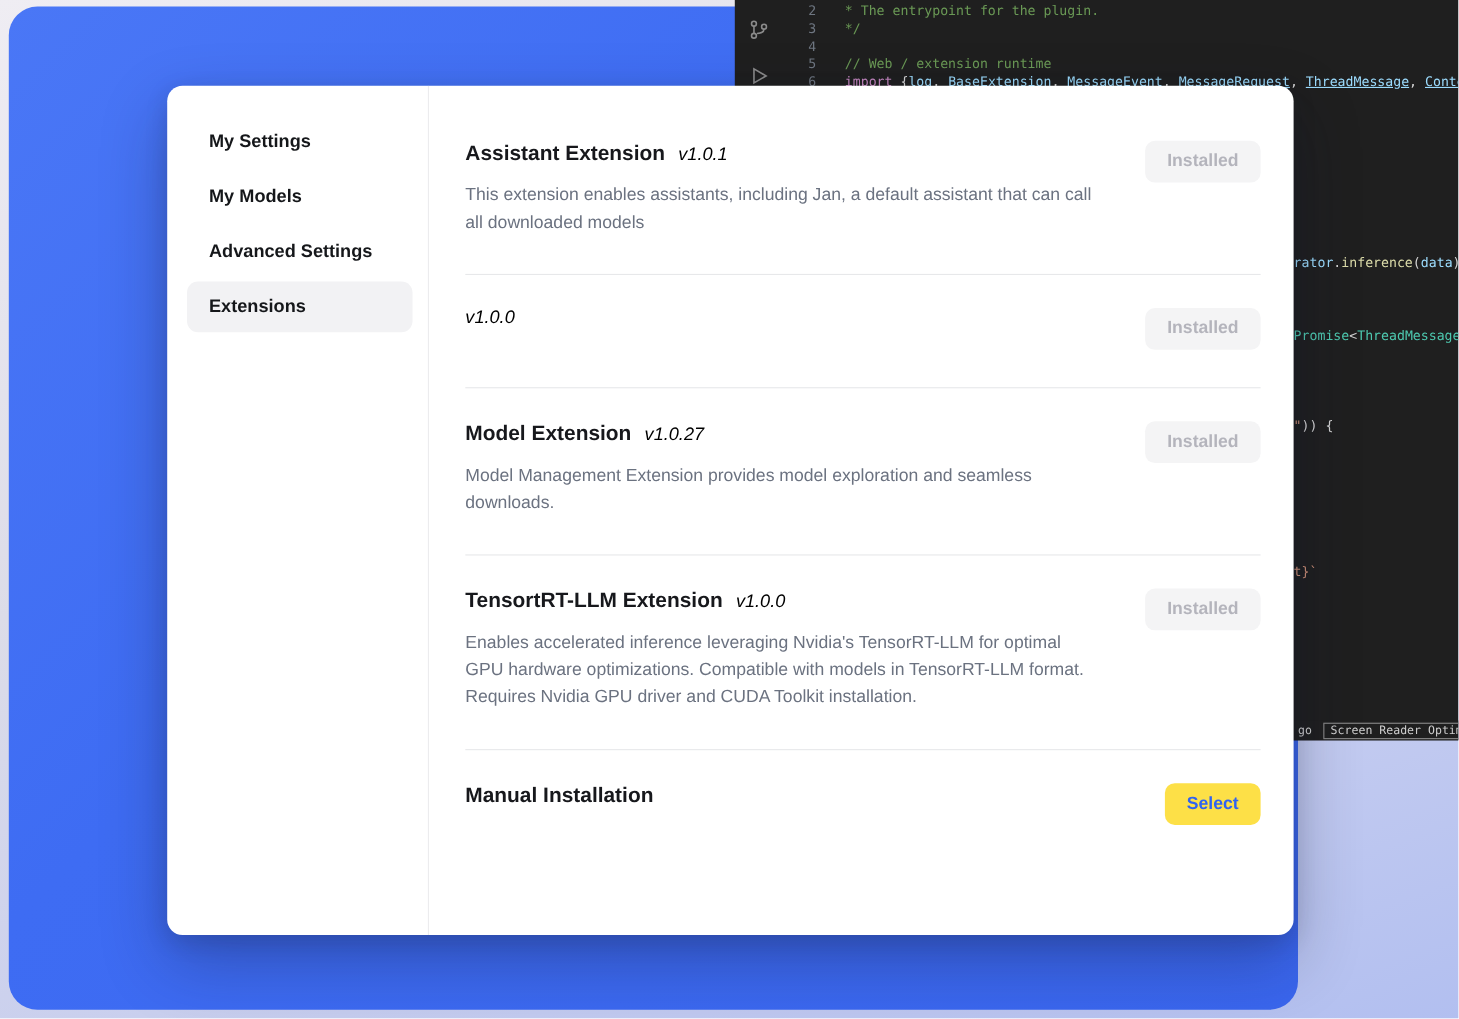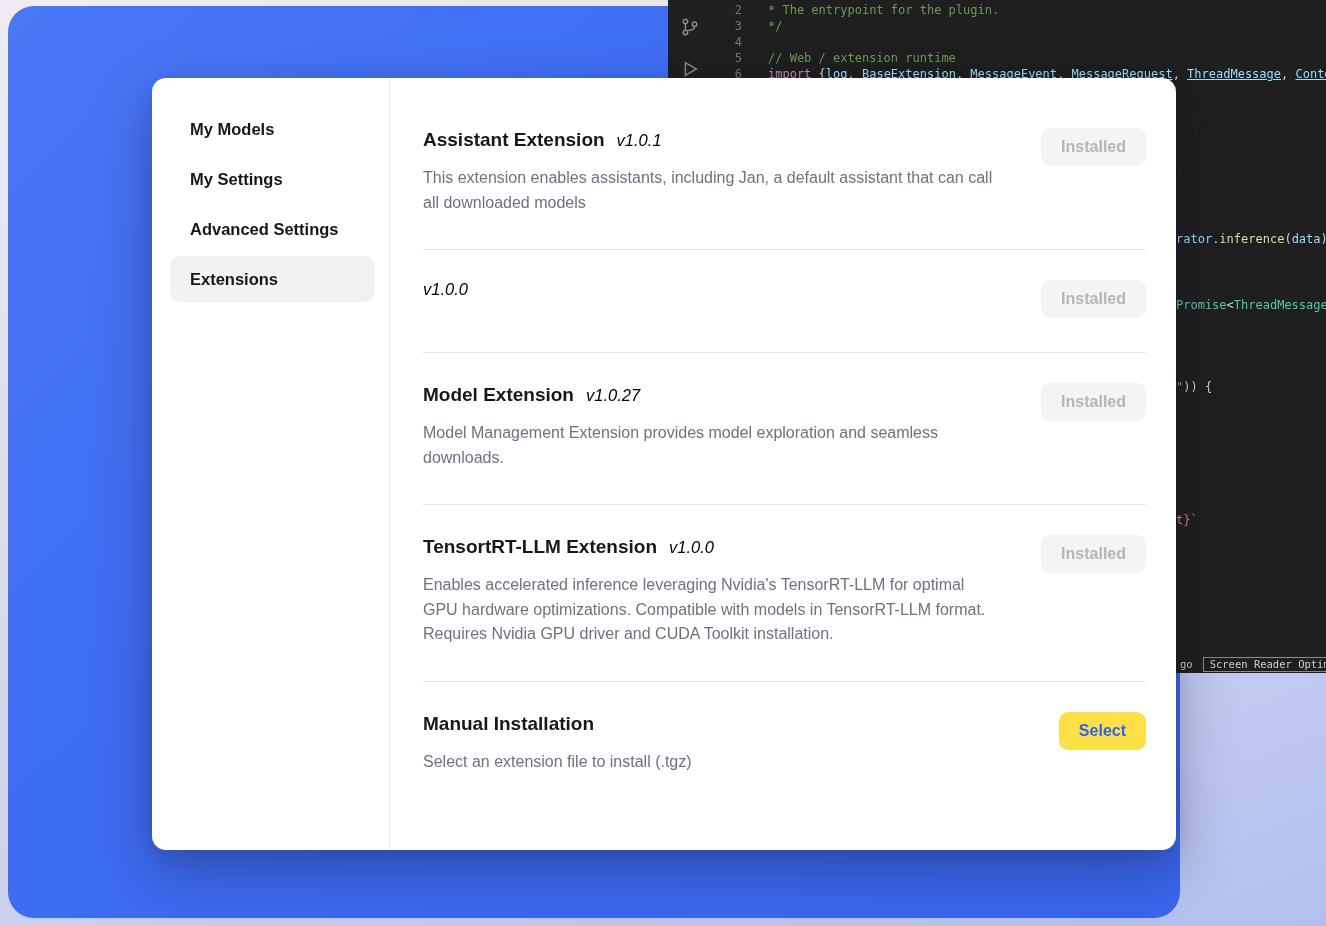--- a/index.html
+++ b/index.html
@@ -132,22 +132,22 @@
 
     <div class="statusbar">
       <span>go</span>
       <span class="sb-box">Screen Reader Optimized</span>
     </div>
   </div>
 
   <div class="modal">
 
     <aside class="sidebar">
+      <div class="side-item">My Settings</div>
       <div class="side-item">My Models</div>
-      <div class="side-item">My Settings</div>
       <div class="side-item">Advanced Settings</div>
       <div class="side-item active">Extensions</div>
     </aside>
 
     <main class="content">
 
       <div class="section">
         <div class="section-head">
           <div class="title-wrap">
             <span class="ext-title">Assistant Extension</span>
@@ -189,19 +189,18 @@
         <p class="desc">Enables accelerated inference leveraging Nvidia's TensorRT-LLM for optimal GPU hardware optimizations. Compatible with models in TensorRT-LLM format. Requires Nvidia GPU driver and CUDA Toolkit installation.</p>
       </div>
 
       <div class="section">
         <div class="section-head">
           <div class="title-wrap">
             <span class="ext-title">Manual Installation</span>
           </div>
           <button class="btn btn-select">Select</button>
         </div>
-        <p class="desc">Select an extension file to install (.tgz)</p>
       </div>
 
     </main>
   </div>
 
 </div>
 
 </body></html>

